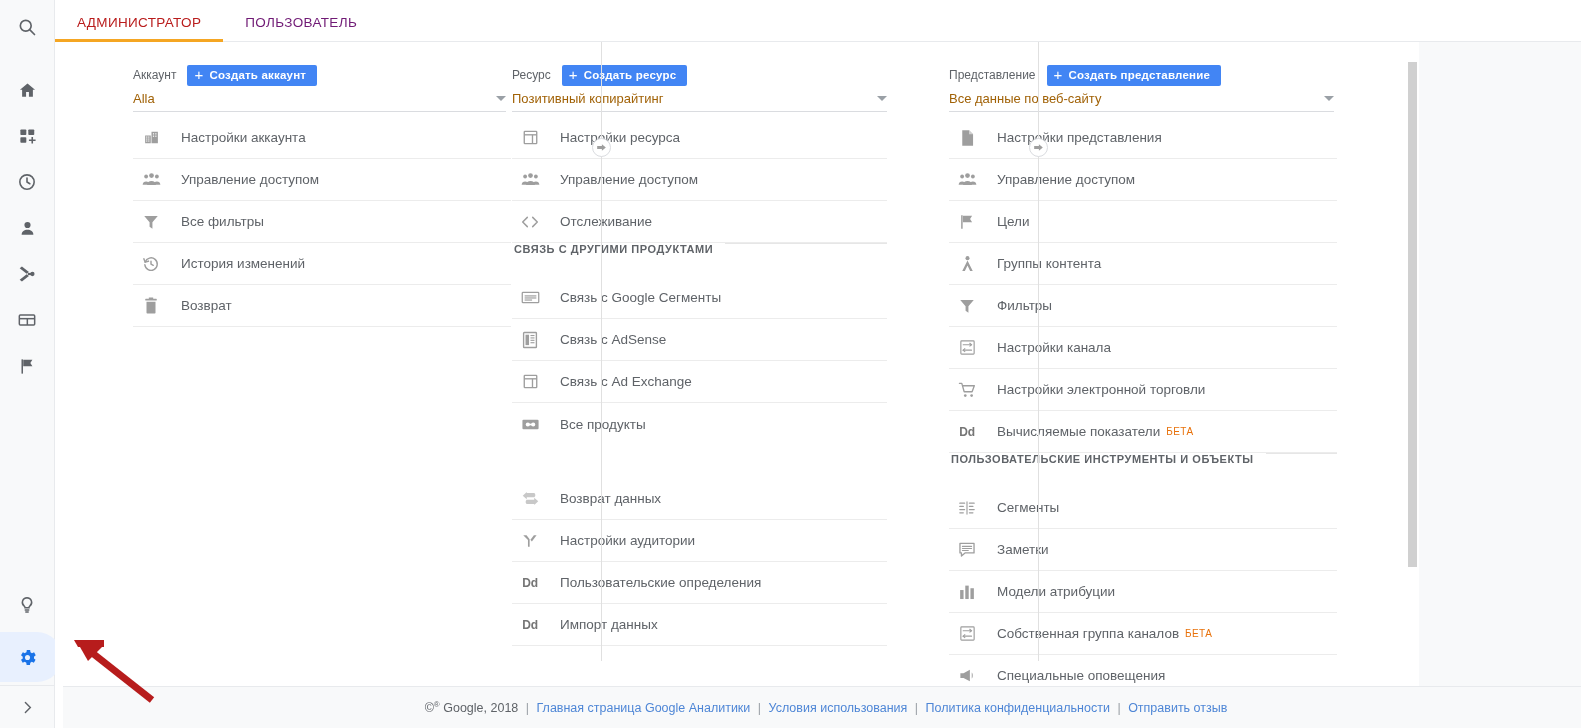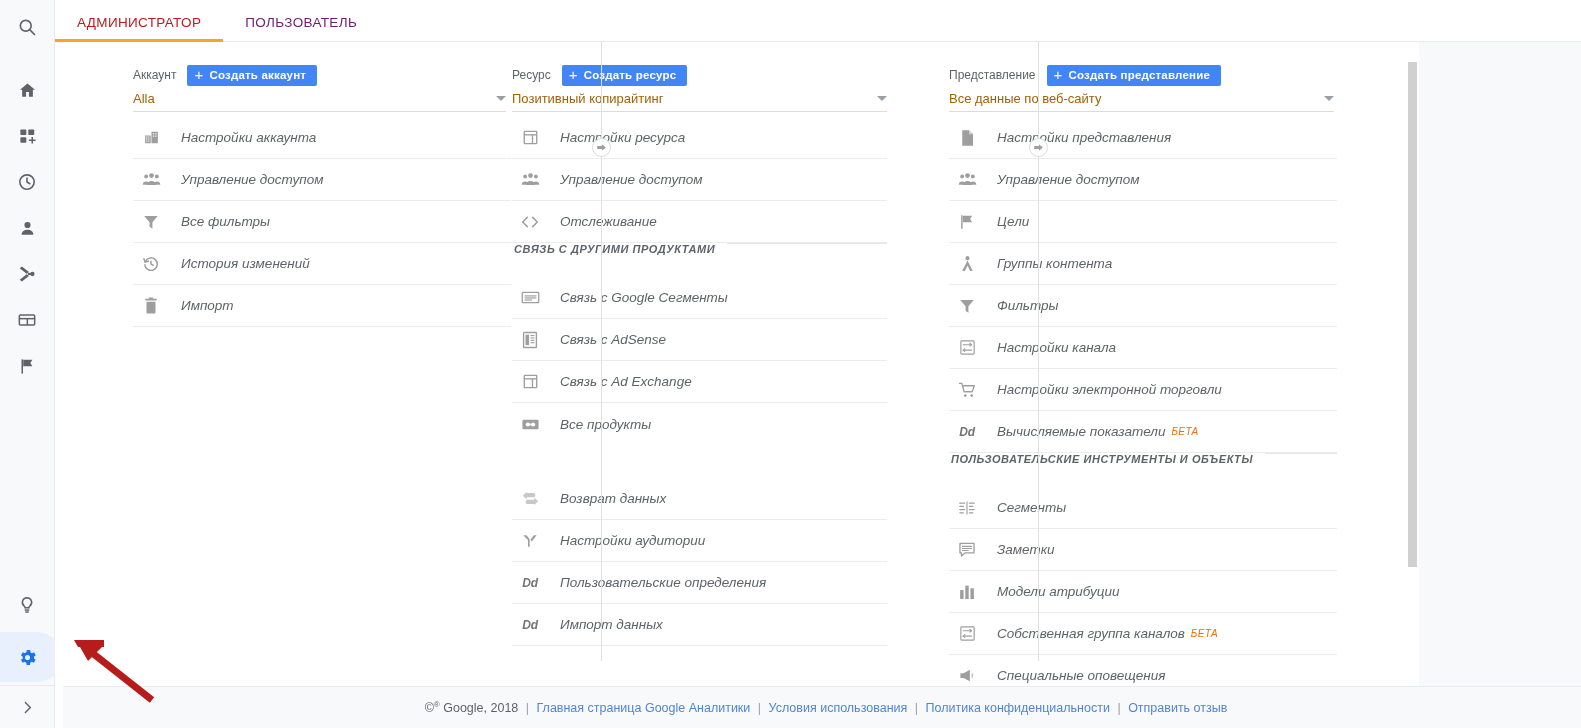--- a/index.html
+++ b/index.html
@@ -122,21 +122,21 @@
   }
   .caret {
     width: 0; height: 0;
     border-left: 5px solid transparent;
     border-right: 5px solid transparent;
     border-top: 5px solid #9aa0a6;
     margin-left: 8px;
   }
 
   
-  .list { margin-top: 5px; font-style: italic; }
+  .list { margin-top: 5px; }
   .col1 .list { width: 378px; }
   .col2 .list { width: 375px; }
   .col3 .list { width: 388px; }
 
   .row {
     display: flex; align-items: center;
     height: 42px;
     border-bottom: 1px solid #ececec;
     cursor: pointer;
     padding-left: 2px;
@@ -401,21 +401,21 @@
           </div>
 
           <div class="row">
             <span class="ricon">
               <svg width="16" height="18" viewBox="0 0 20 24" fill="#9e9e9e">
                 <rect x="2.4" y="2.4" width="15.2" height="2.4" rx="0.5"></rect>
                 <rect x="7" y="0.6" width="6" height="2" rx="0.5"></rect>
                 <path d="M4 6.4h12V21a1 1 0 0 1-1 1H5a1 1 0 0 1-1-1z"></path>
               </svg>
             </span>
-            <span class="rlabel">Импорт</span>
+            <span class="rlabel">Возврат</span>
           </div>
         </div>
       </div>
 
       <div class="col col2">
         <div class="col-head">
           <span class="ch-label">Ресурс</span>
           <button class="create-btn">
             <span class="plus">+</span>
             <span>Создать ресурс</span>

